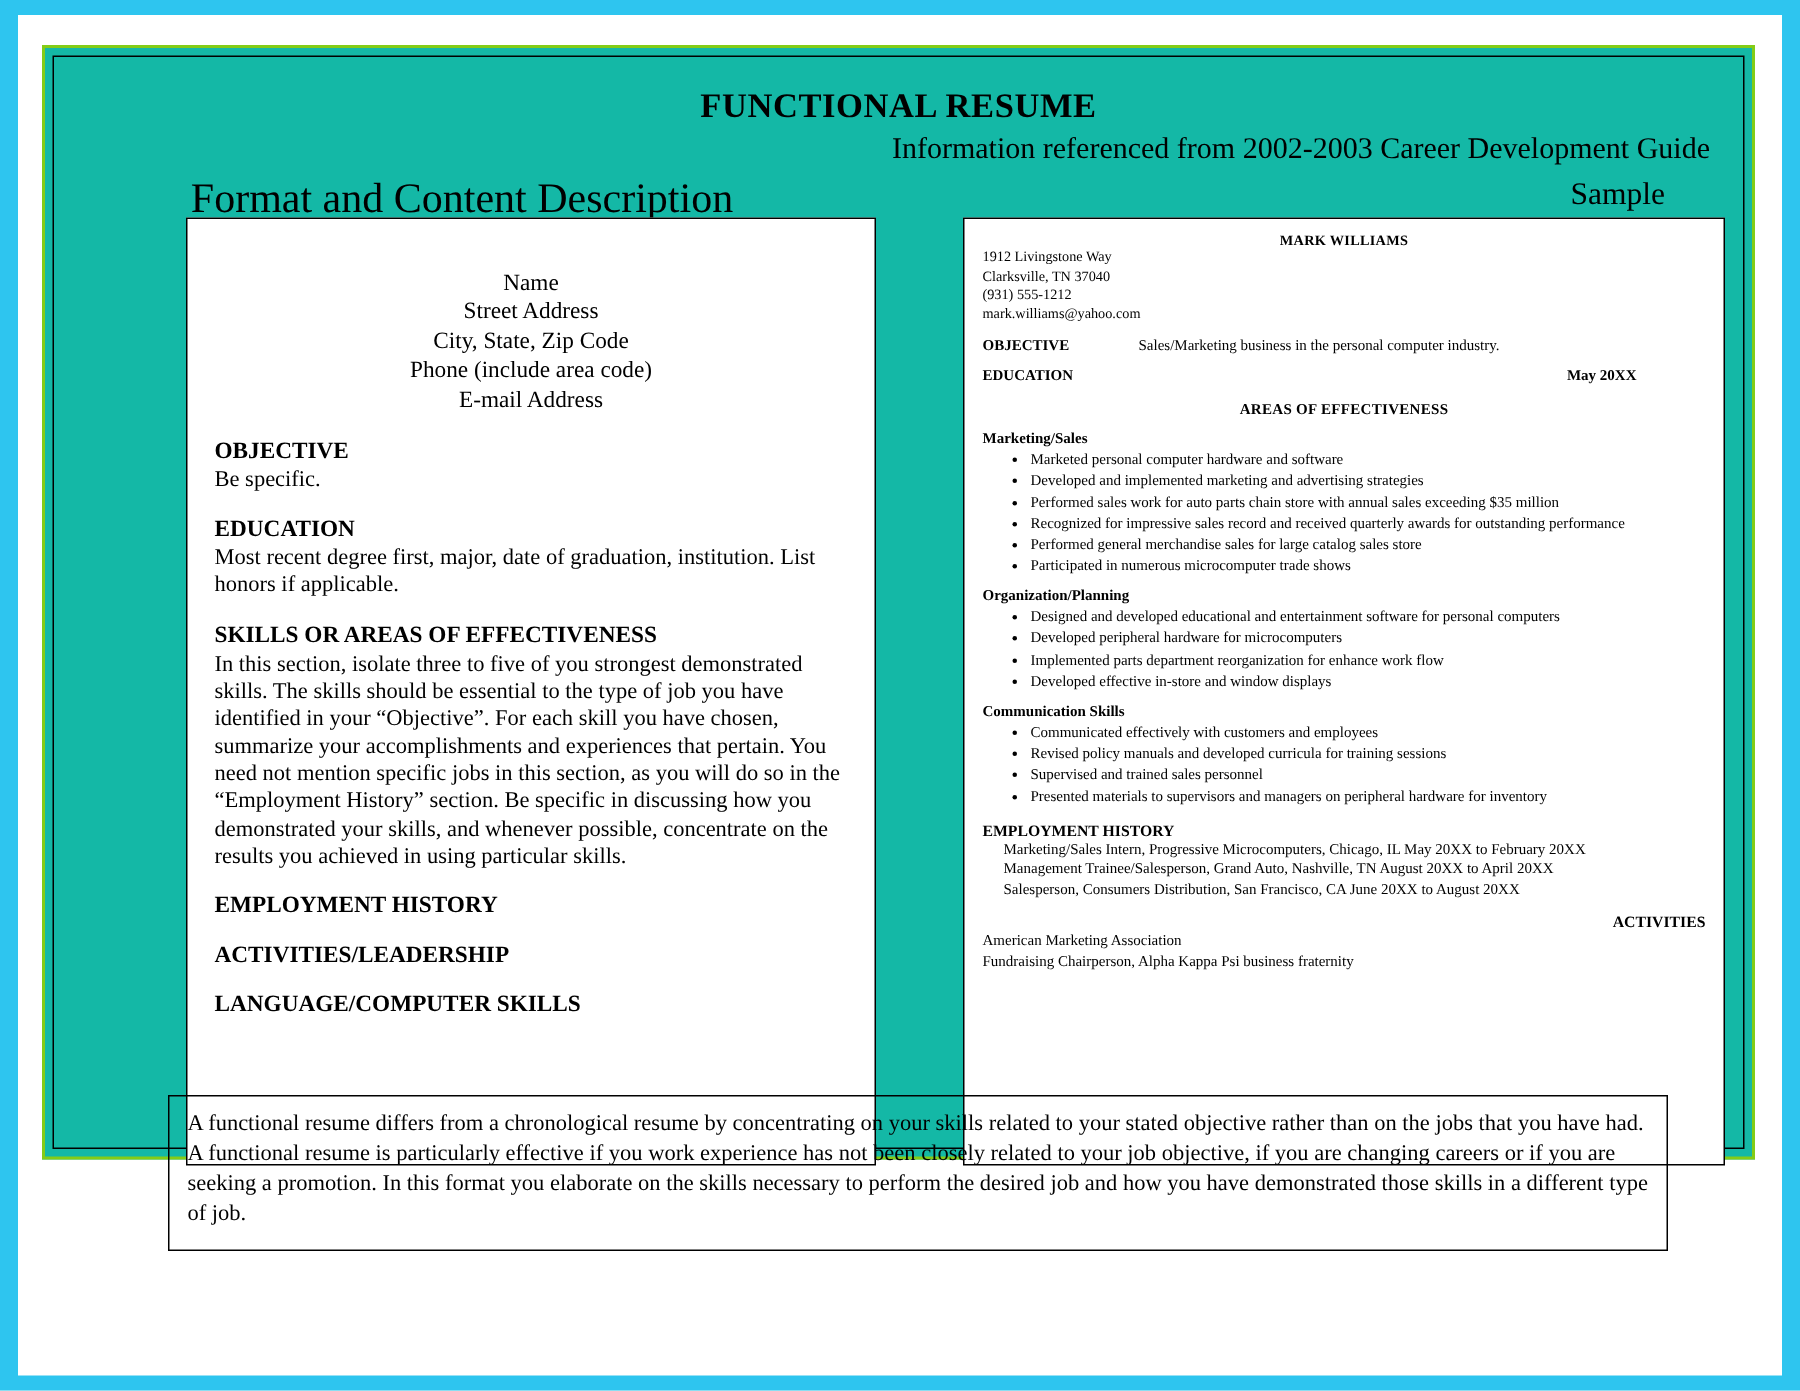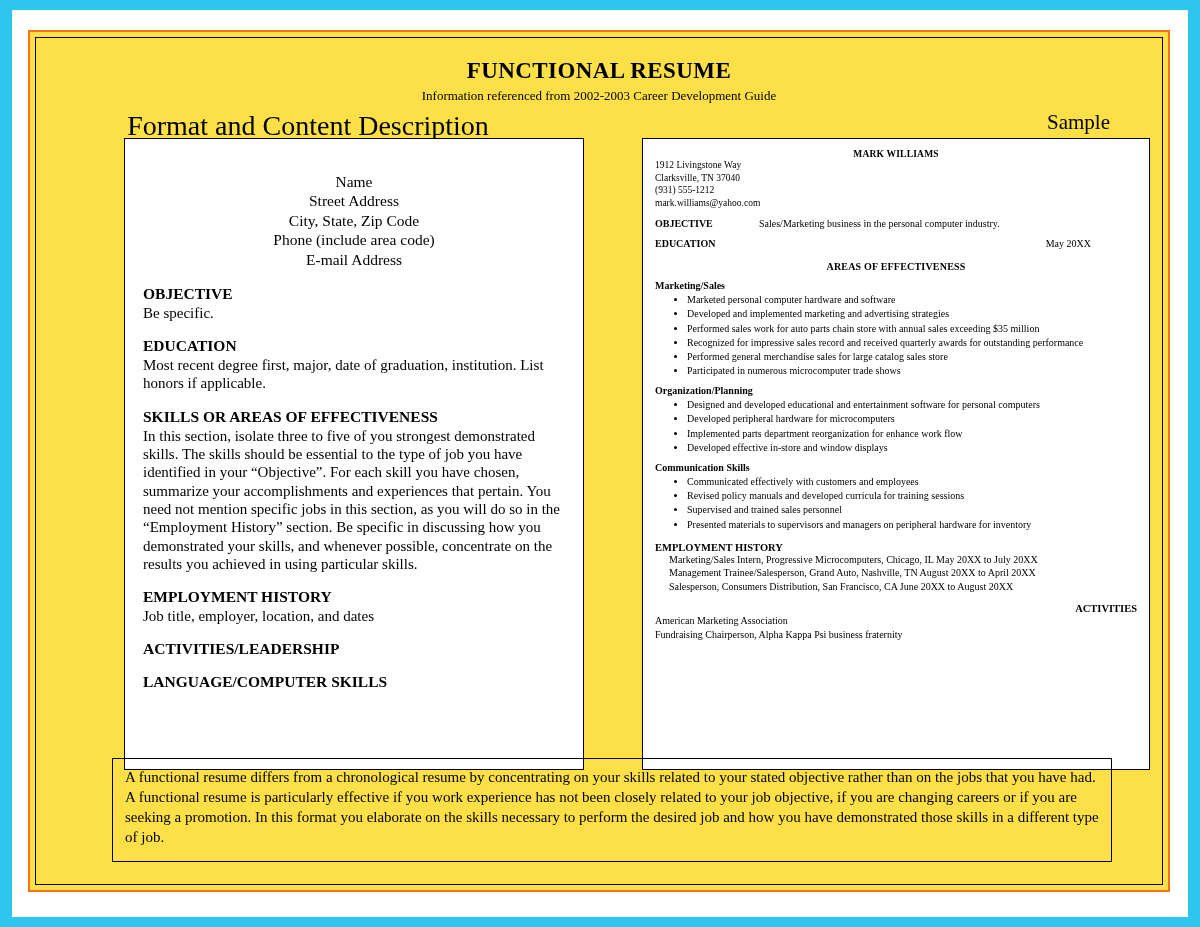--- a/index.html
+++ b/index.html
@@ -37,23 +37,23 @@
     width: 1176px;
     height: 907px;
     background: #ffffff;
     box-sizing: border-box;
   }
   .frame-outer {
     position: absolute;
     left: 28px;
     top: 30px;
     width: 1142px;
-    height: 862px;
-    border: 2px solid #f97316;
-    background: #fde047;
+    height: 743px;
+    border: 2px solid #84cc16;
+    background: #14b8a6;
     box-sizing: border-box;
   }
   .frame-inner {
     position: absolute;
     left: 5px;
     top: 5px;
     right: 5px;
     bottom: 5px;
     border: 1px solid #000;
     box-sizing: border-box;
@@ -67,22 +67,22 @@
     padding: 14px 22px 10px 22px;
   }
   .doc-title {
     text-align: center;
     font-size: 23px;
     font-weight: bold;
     letter-spacing: 0.4px;
     margin-top: 6px;
   }
   .doc-sub {
-    text-align: center;
-    font-size: 13px;
+    text-align: right;
+    font-size: 20px;
     margin-top: 4px;
   }
   .col-heads {
     position: relative;
     height: 26px;
     margin-top: 6px;
   }
   .head-left {
     position: absolute;
     left: 0;
@@ -160,20 +160,21 @@
   .r-label {
     width: 104px;
     font-weight: bold;
     flex: 0 0 104px;
   }
   .r-val { flex: 1; }
   .r-val .line2 { margin-top: 1px; }
   .r-date {
     position: absolute;
     right: 46px;
+    font-weight: bold;
   }
   .r-edu-wrap { position: relative; }
   .r-center-head {
     text-align: center;
     font-weight: bold;
     font-size: 10px;
     margin-top: 12px;
     letter-spacing: 0.2px;
   }
   .r-subhead {
@@ -208,21 +209,21 @@
     text-align: right;
   }
   .r-act-line {
     font-size: 10px;
     line-height: 1.35;
   }
   
   .footer-box {
     position: absolute;
     left: 76px;
-    top: 720px;
+    top: 692px;
     width: 1000px;
     height: 104px;
     border: 1px solid #000;
     box-sizing: border-box;
     padding: 9px 12px;
     font-size: 15px;
     line-height: 1.33;
   }
 </style>
 </head>
@@ -258,21 +259,20 @@
             <div class="sec-head first">OBJECTIVE</div>
             <div class="sec-body">Be specific.</div>
 
             <div class="sec-head">EDUCATION</div>
             <div class="sec-body">Most recent degree first, major, date of graduation, institution. List honors if applicable.</div>
 
             <div class="sec-head">SKILLS OR AREAS OF EFFECTIVENESS</div>
             <div class="sec-body">In this section, isolate three to five of you strongest demonstrated skills. The skills should be essential to the type of job you have identified in your “Objective”. For each skill you have chosen, summarize your accomplishments and experiences that pertain. You need not mention specific jobs in this section, as you will do so in the “Employment History” section. Be specific in discussing how you demonstrated your skills, and whenever possible, concentrate on the results you achieved in using particular skills.</div>
 
             <div class="sec-head">EMPLOYMENT HISTORY</div>
-            <div class="sec-body">Job title, employer, location, and dates</div>
 
             <div class="sec-head">ACTIVITIES/LEADERSHIP</div>
 
             <div class="sec-head">LANGUAGE/COMPUTER SKILLS</div>
           </div>
 
           <div class="box right-box">
             <div class="r-name">MARK WILLIAMS</div>
             <div class="r-contact">
               <div>1912 Livingstone Way</div>
@@ -319,21 +319,21 @@
               <div class="r-subhead">Communication Skills</div>
               <ul class="r-list">
                 <li>Communicated effectively with customers and employees</li>
                 <li>Revised policy manuals and developed curricula for training sessions</li>
                 <li>Supervised and trained sales personnel</li>
                 <li>Presented materials to supervisors and managers on peripheral hardware for inventory</li>
               </ul>
             </div>
 
             <div class="r-emp-head">EMPLOYMENT HISTORY</div>
-            <div class="r-emp-line">Marketing/Sales Intern, Progressive Microcomputers, Chicago, IL May 20XX to July 20XX</div>
+            <div class="r-emp-line">Marketing/Sales Intern, Progressive Microcomputers, Chicago, IL May 20XX to February 20XX</div>
             <div class="r-emp-line">Management Trainee/Salesperson, Grand Auto, Nashville, TN August 20XX to April 20XX</div>
             <div class="r-emp-line">Salesperson, Consumers Distribution, San Francisco, CA June 20XX to August 20XX</div>
 
             <div class="r-act-head">ACTIVITIES</div>
             <div class="r-act-line">American Marketing Association</div>
             <div class="r-act-line">Fundraising Chairperson, Alpha Kappa Psi business fraternity</div>
           </div>
         </div>
 
         <div class="footer-box">A functional resume differs from a chronological resume by concentrating on your skills related to your stated objective rather than on the jobs that you have had. A functional resume is particularly effective if you work experience has not been closely related to your job objective, if you are changing careers or if you are seeking a promotion. In this format you elaborate on the skills necessary to perform the desired job and how you have demonstrated those skills in a different type of job.</div>

